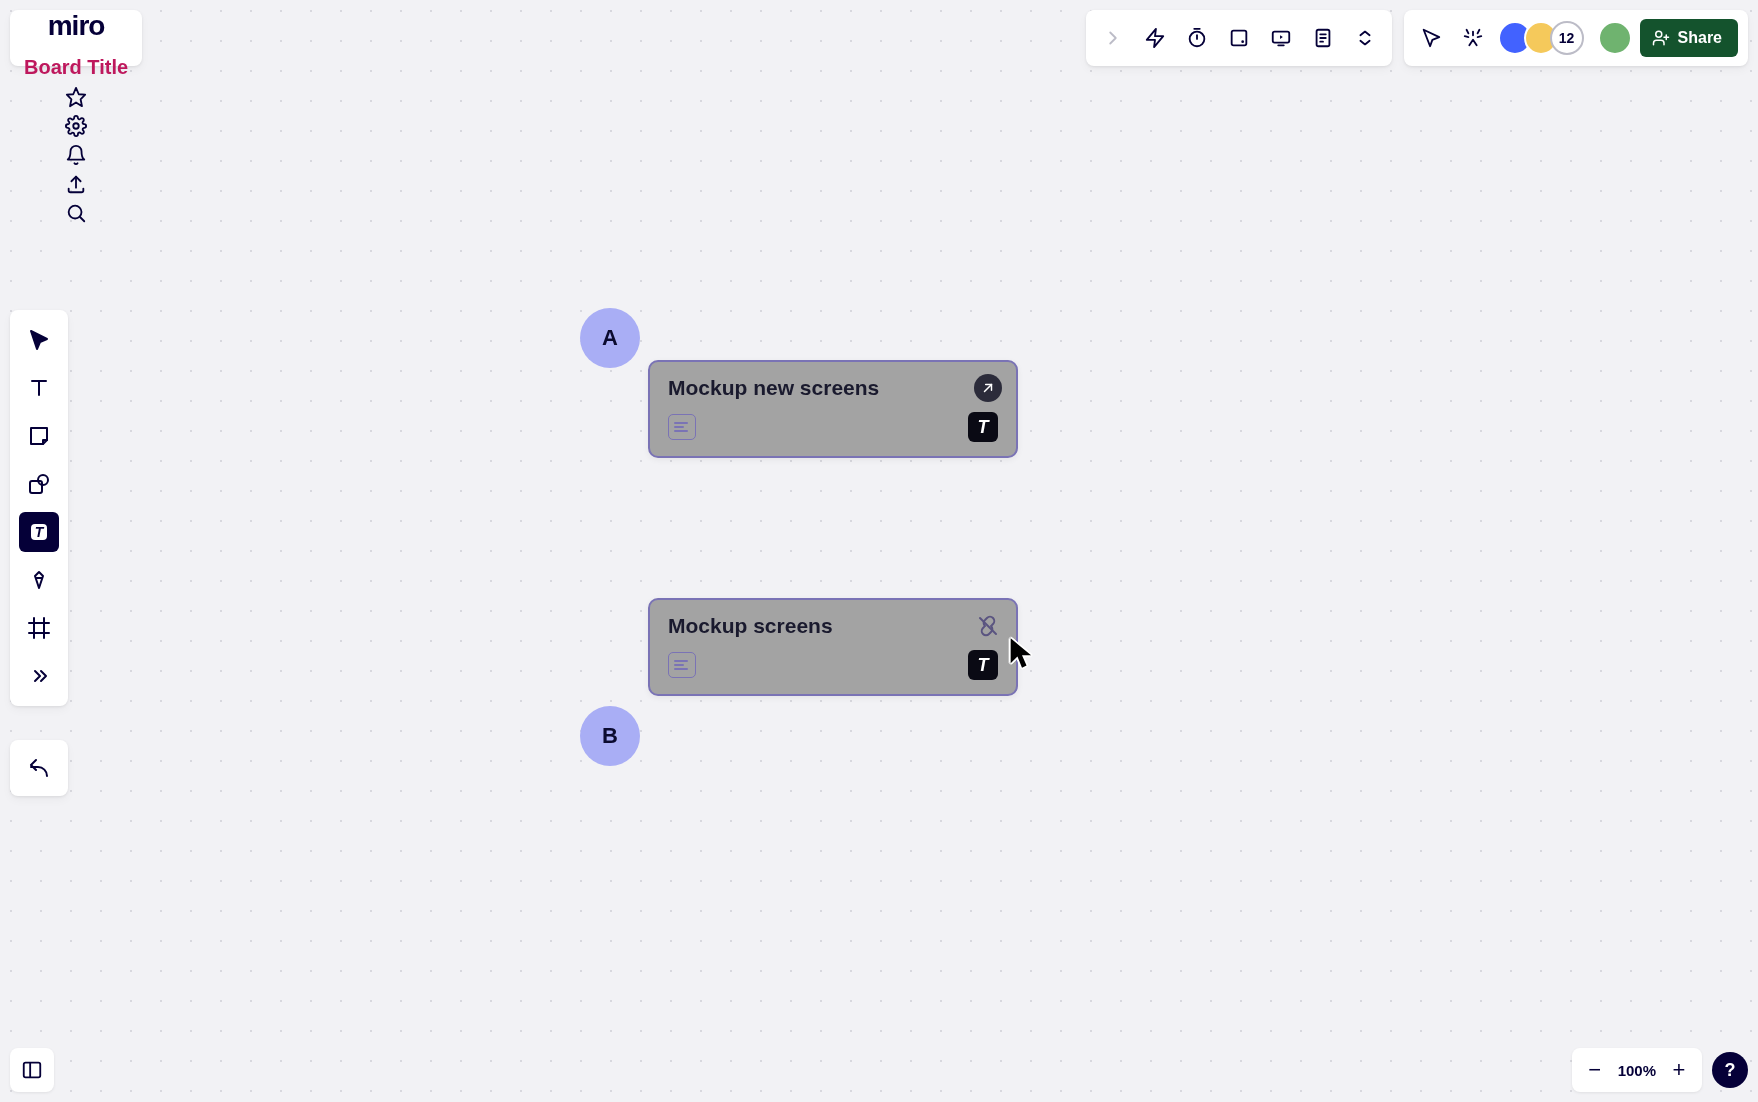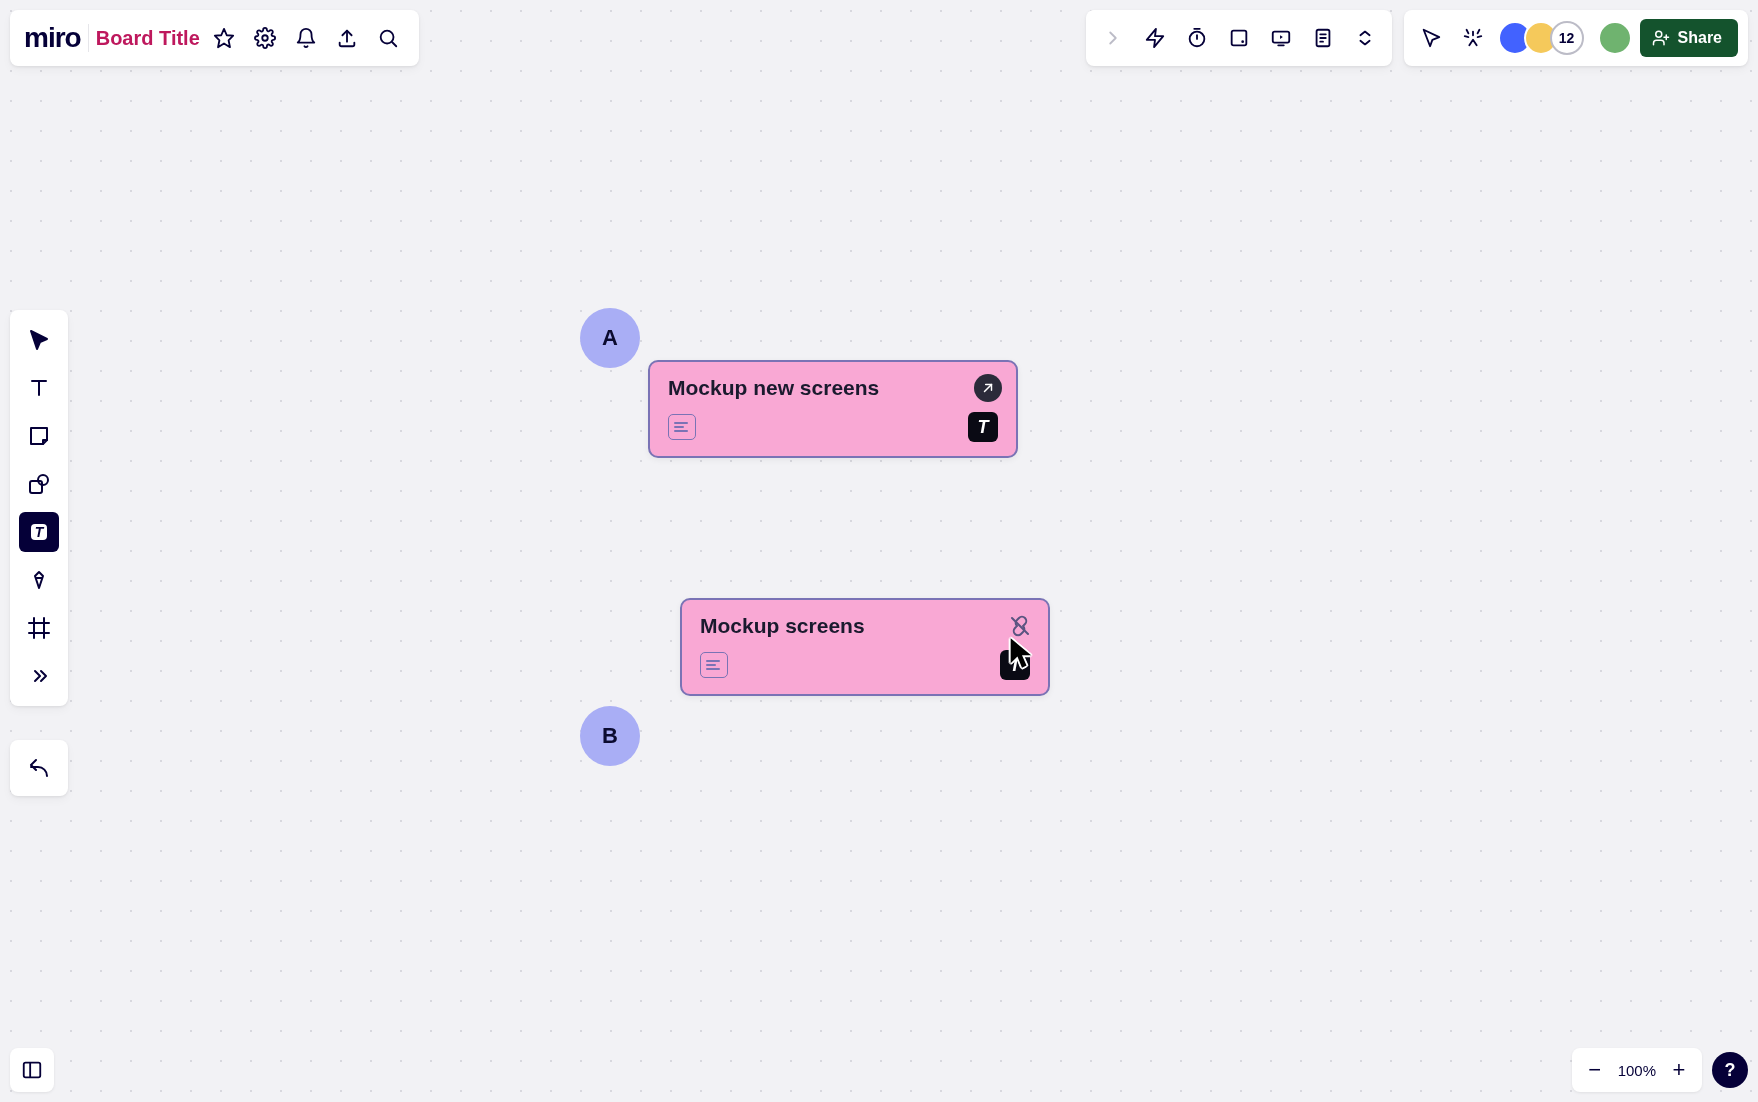--- a/index.html
+++ b/index.html
@@ -24,20 +24,21 @@
     position: absolute;
     top: 10px; left: 10px;
     height: 56px;
     background: #fff;
     border-radius: 8px;
     box-shadow: 0 1px 3px rgba(0,0,0,0.08), 0 4px 10px rgba(0,0,0,0.04);
     display: flex;
     align-items: center;
     padding: 0 14px;
     gap: 7px;
+    flex-direction: column;
   }
   .logo {
     font-weight: 800;
     font-size: 28px;
     letter-spacing: -1px;
     color: #050038;
   }
   .vdiv {
     width: 1px; height: 28px;
     background: #e6e6ea;
@@ -178,36 +179,36 @@
     gap: 10px;
   }
   .zoom-bar .zbtn {
     width: 26px; height: 26px;
     display: flex; align-items: center; justify-content: center;
     cursor: pointer;
     color: #050038;
     font-size: 22px;
     font-weight: 400;
   }
-  .zoom-level { font-size: 15px; color: #050038; font-weight: 400; }
+  .zoom-level { font-size: 15px; color: #050038; font-weight: 700; }
   .help-btn {
     width: 36px; height: 36px;
     background: #050038;
     color: #fff;
     border-radius: 50%;
     display: flex; align-items: center; justify-content: center;
     font-size: 18px; font-weight: 700;
     cursor: pointer;
   }
 
   
   .card {
     position: absolute;
     width: 370px;
-    background: #f9a8d4;
+    background: #a3a3a3;
     border: 2px solid #7a73b5;
     border-radius: 10px;
     padding: 14px 18px 14px 18px;
     box-shadow: 0 2px 6px rgba(0,0,0,0.06);
   }
   .card-title {
     font-size: 21px;
     font-weight: 700;
     color: #1a1a2e;
     margin-bottom: 12px;
@@ -478,21 +479,21 @@
   <div class="card-row">
     <div class="card-tag">
         <span></span>
         <span></span>
         <span></span>
       </div>
     <div class="card-app">T</div>
   </div>
 </div>
 
-<div class="card" style="left:680px; top:598px;">
+<div class="card" style="left:648px; top:598px;">
   <div class="card-corner break">
     <svg viewBox="0 0 24 24">
         <path d="M9 12a4 4 0 0 1 0-6l2-2a4 4 0 0 1 6 6l-1 1"></path>
         <path d="M15 12a4 4 0 0 1 0 6l-2 2a4 4 0 0 1-6-6l1-1"></path>
         <line x1="4" y1="4" x2="20" y2="20"></line>
       </svg>
   </div>
   <div class="card-title">Mockup screens</div>
   <div class="card-row">
     <div class="card-tag">

